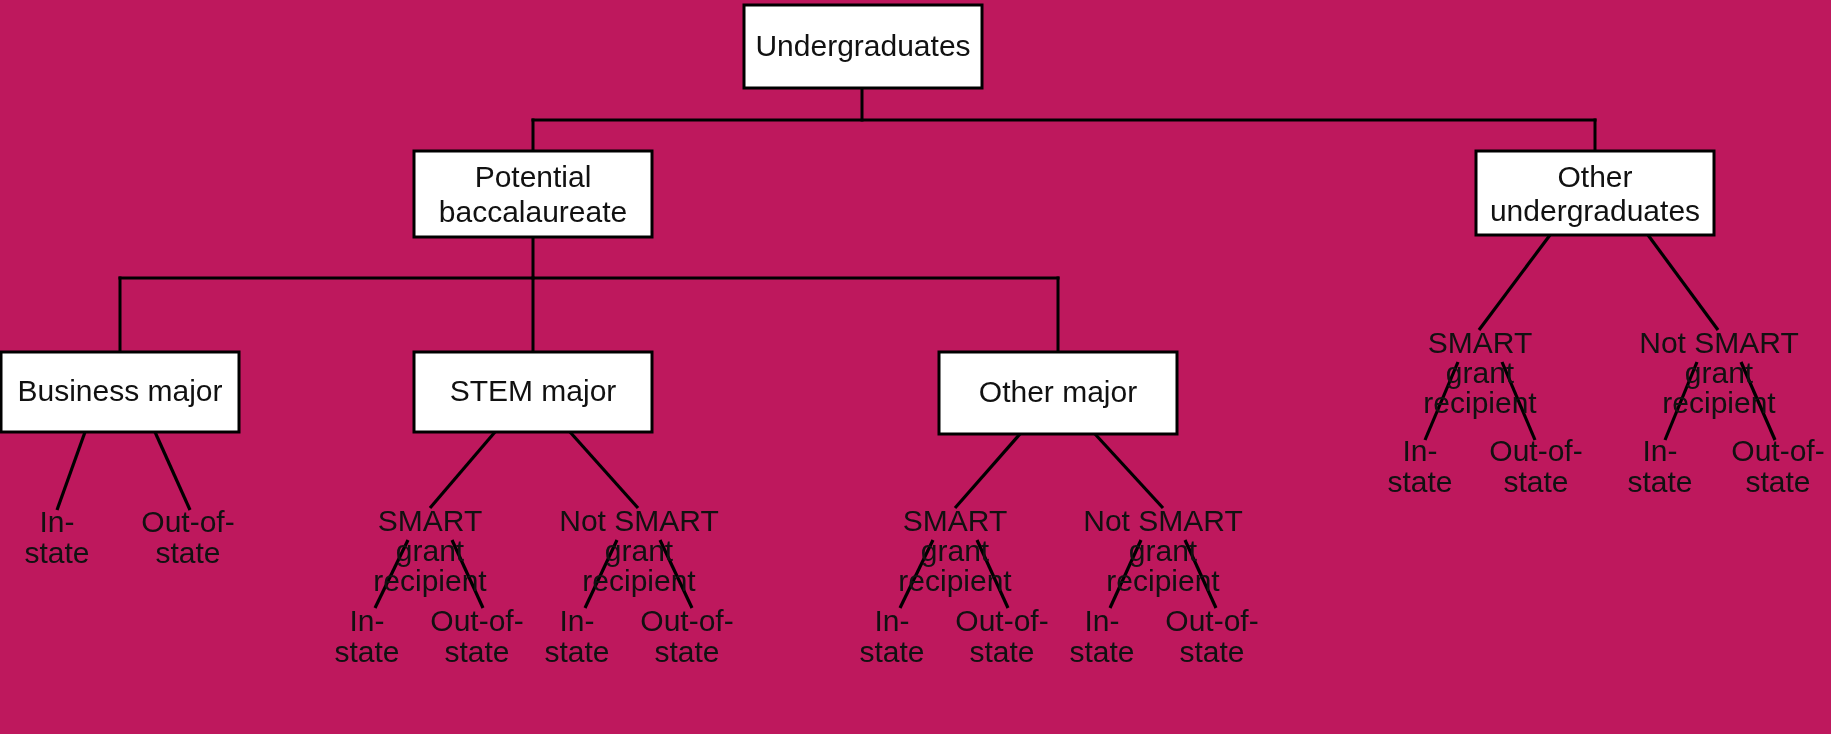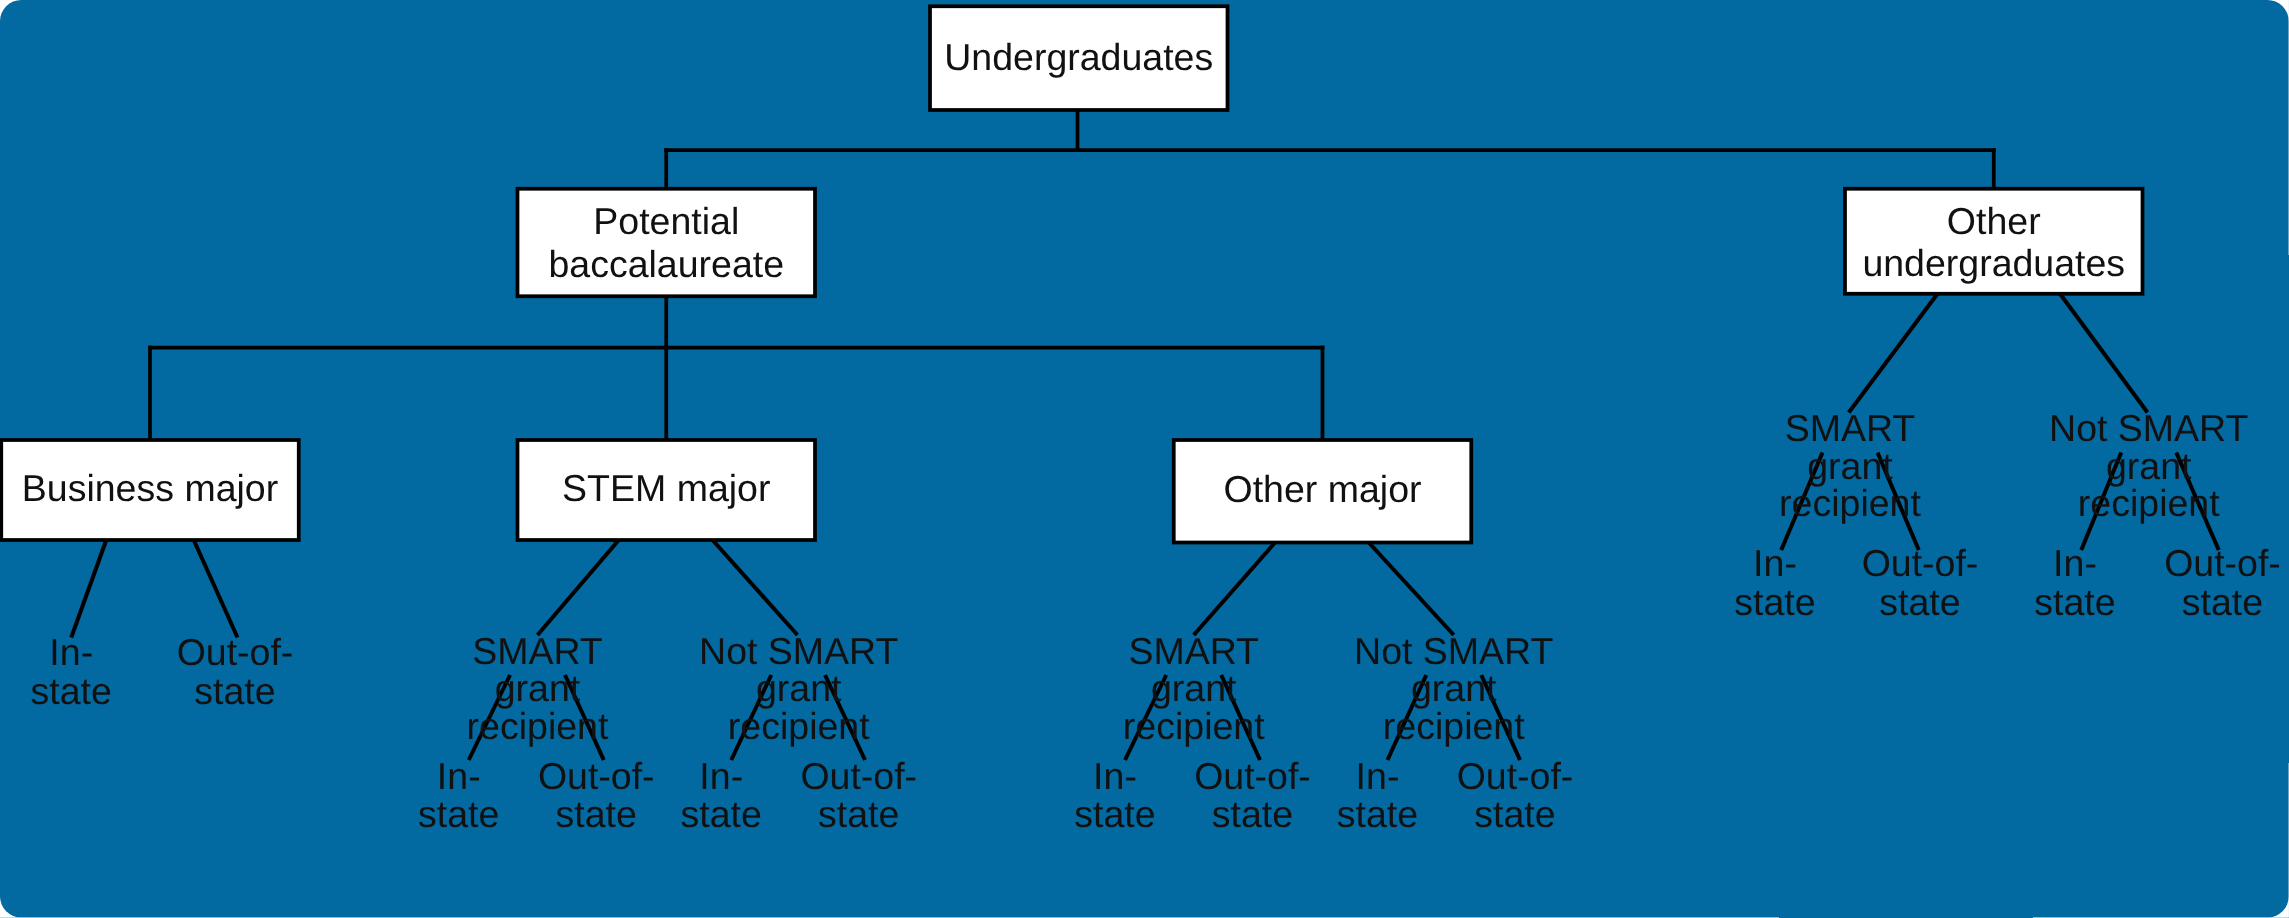--- a/index.html
+++ b/index.html
@@ -4,24 +4,23 @@
 <style>
   html, body {
     margin: 0;
     padding: 0;
     background: #ffffff;
   }
   #diagram-root {
     position: relative;
     width: 1831px;
     height: 734px;
-    background: #0369a1;
+    background: #be185d;
     font-family: "Liberation Sans", sans-serif;
     overflow: hidden;
-    border-radius: 17px;
   }
   svg.tree-canvas {
     position: absolute;
     left: 0;
     top: 0;
     width: 1831px;
     height: 734px;
     display: block;
   }
   .node-box rect {

